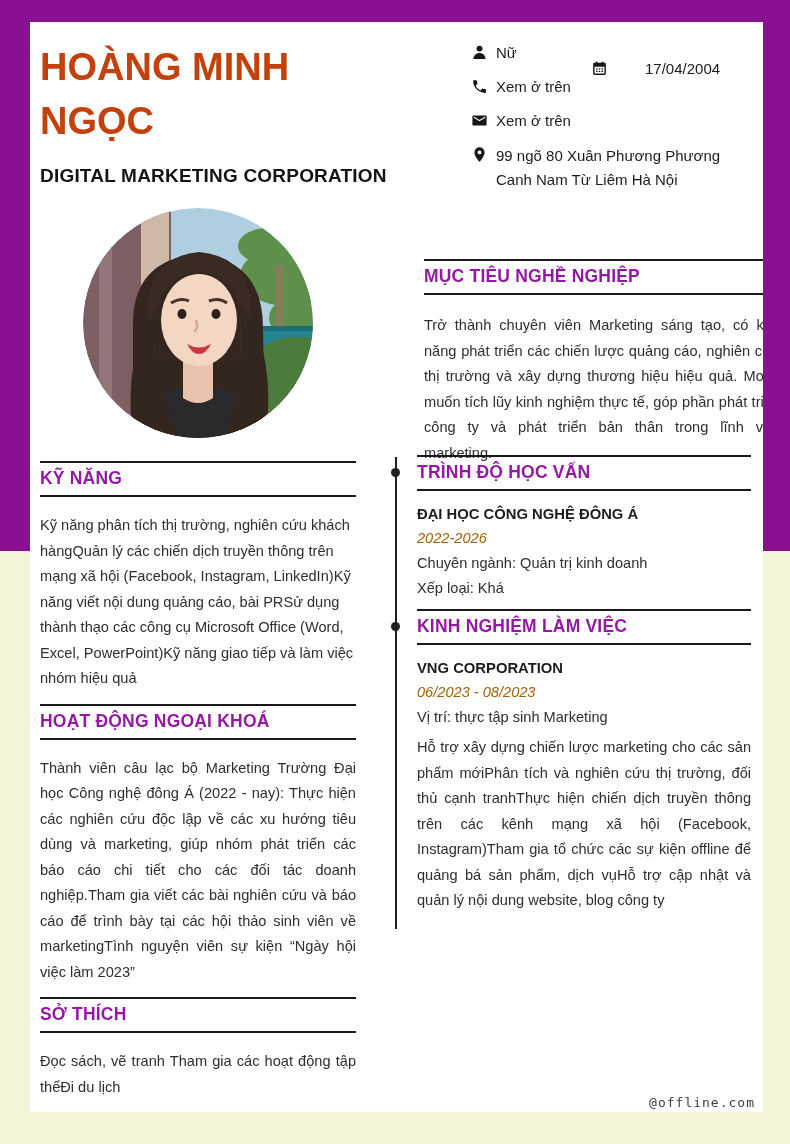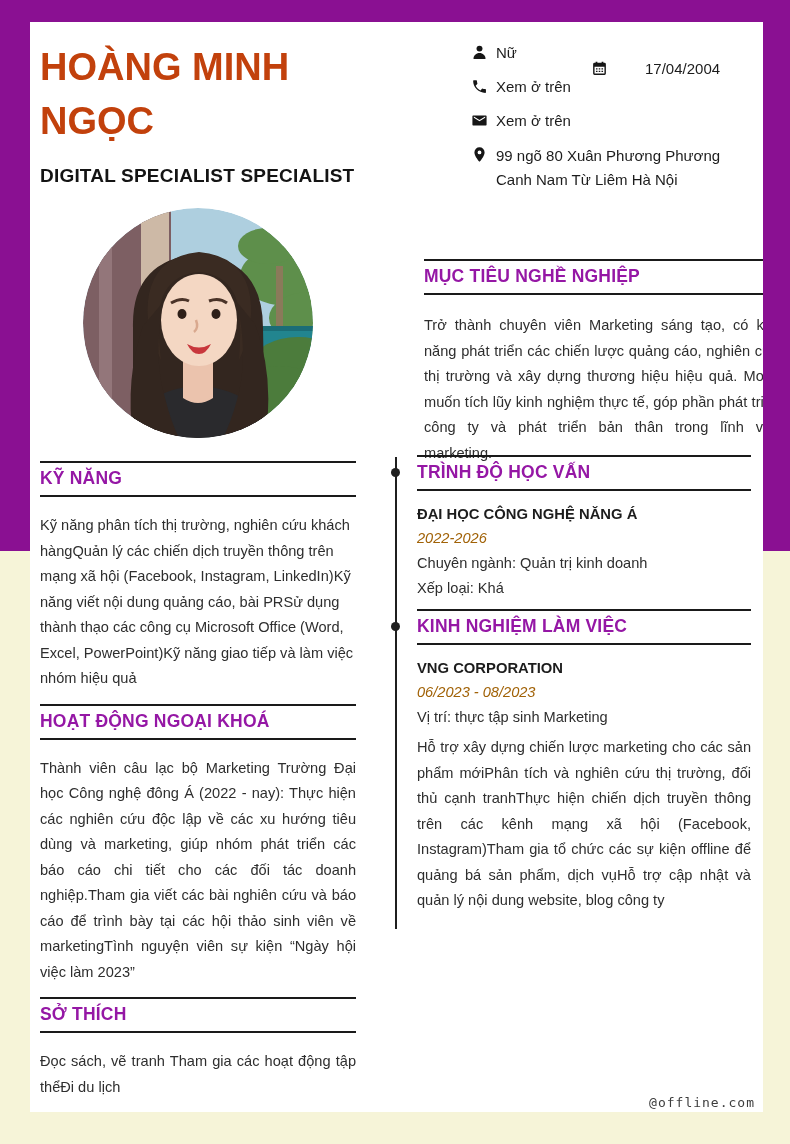--- a/index.html
+++ b/index.html
@@ -88,21 +88,21 @@
   }
 </style>
 </head>
 <body>
 
 <div class="bg-top"></div>
 
 <div class="page">
 
   <h1 class="name">HOÀNG MINH NGỌC</h1>
-  <div class="job-title">DIGITAL SPECIALIST SPECIALIST</div>
+  <div class="job-title">DIGITAL MARKETING CORPORATION</div>
 
   <div class="contact">
     <div class="c-row">
       <div class="c-item">
         <span class="cicon">
           <svg viewBox="0 0 24 24">
               <circle cx="12" cy="6.5" r="4.2"></circle>
               <path d="M3.5 21c0-4.7 3.8-8.2 8.5-8.2s8.5 3.5 8.5 8.2z"></path>
             </svg>
         </span>
@@ -209,21 +209,21 @@
     <h2 class="sec-head">MỤC TIÊU NGHỀ NGHIỆP</h2>
     <p class="body-text just">Trở thành chuyên viên Marketing sáng tạo, có khả năng phát triển các chiến lược quảng cáo, nghiên cứu thị trường và xây dựng thương hiệu hiệu quả. Mong muốn tích lũy kinh nghiệm thực tế, góp phần phát triển công ty và phát triển bản thân trong lĩnh vực marketing.</p>
   </div>
 
   <div class="timeline">
     <div class="tl-line"></div>
 
     <section class="t-sec">
       <span class="dot"></span>
       <h2 class="sec-head">TRÌNH ĐỘ HỌC VẤN</h2>
-      <p class="entry-title">ĐẠI HỌC CÔNG NGHỆ NĂNG Á</p>
+      <p class="entry-title">ĐẠI HỌC CÔNG NGHỆ ĐÔNG Á</p>
       <p class="entry-period">2022-2026</p>
       <p class="entry-line">Chuyên ngành: Quản trị kinh doanh</p>
       <p class="entry-line">Xếp loại: Khá</p>
     </section>
 
     <section class="t-sec">
       <span class="dot"></span>
       <h2 class="sec-head">KINH NGHIỆM LÀM VIỆC</h2>
       <p class="entry-title">VNG CORPORATION</p>
       <p class="entry-period">06/2023 - 08/2023</p>

